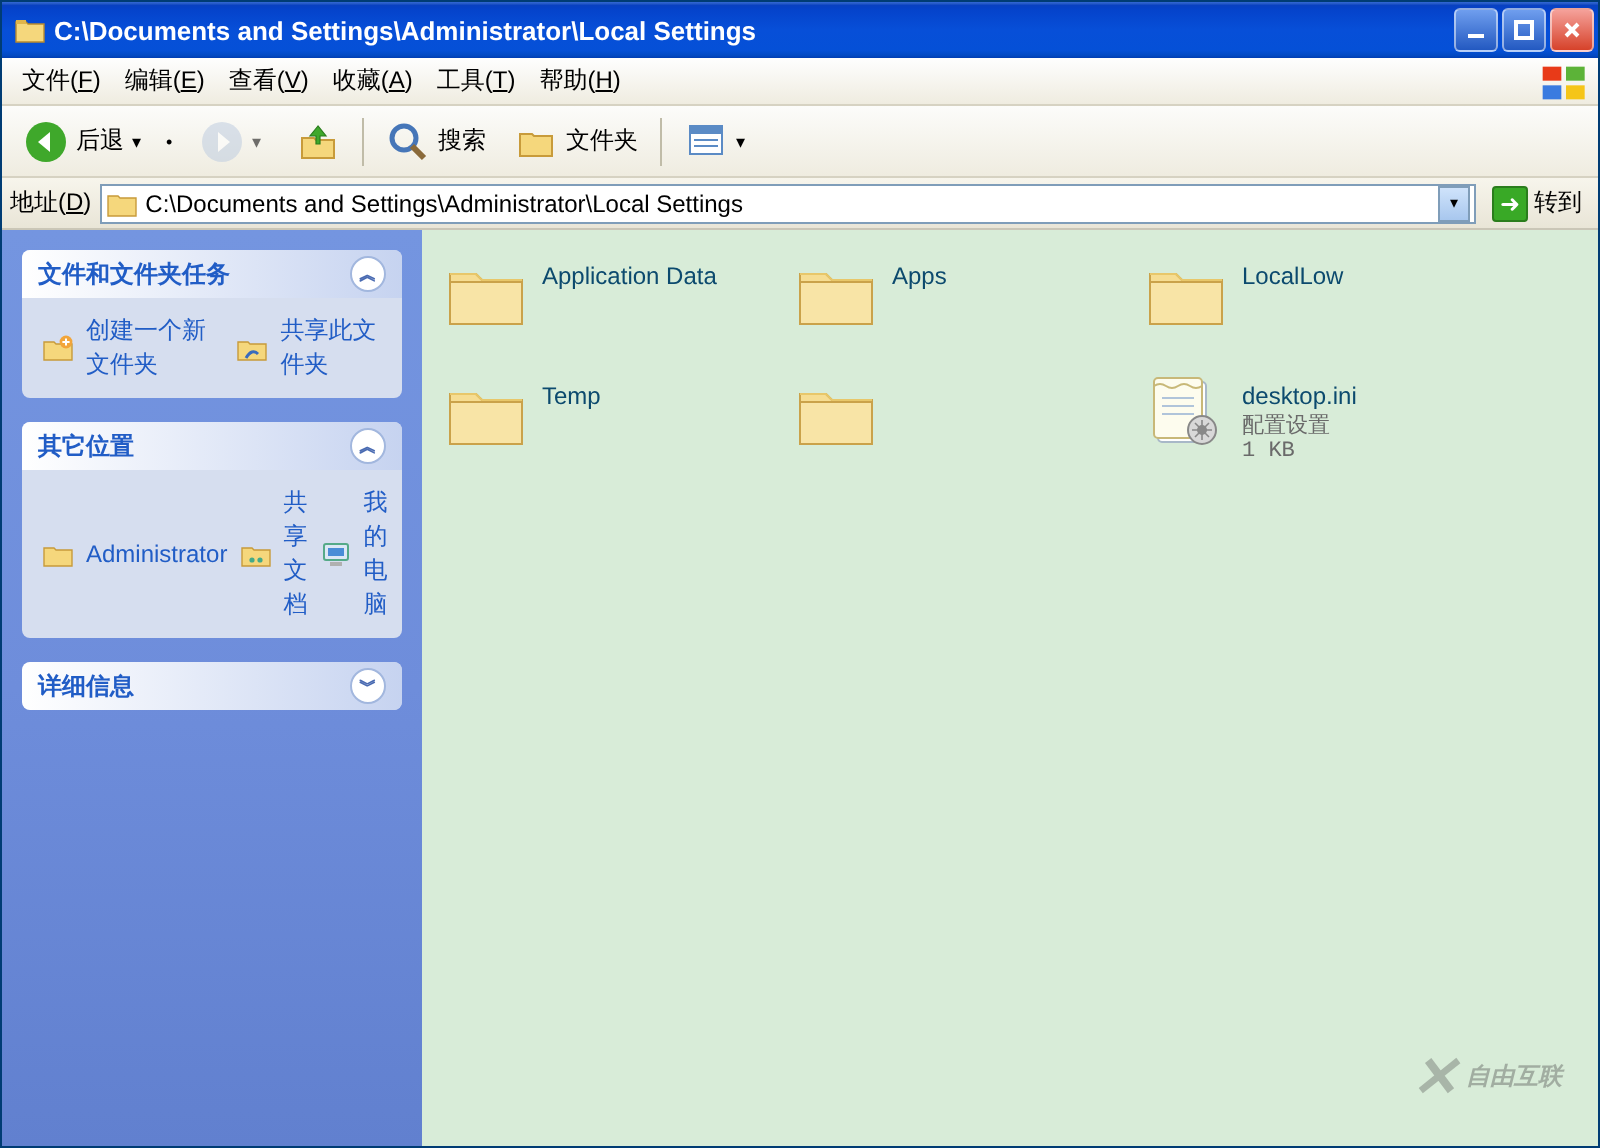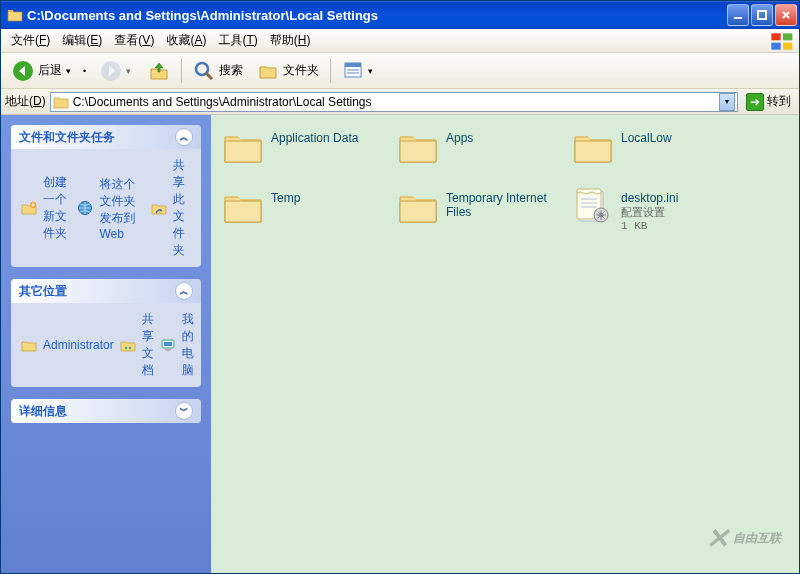--- a/index.html
+++ b/index.html
@@ -194,27 +194,20 @@
             <div class="task-link">
               <span class="icon16"><svg viewBox="0 0 16 16">
                   <path d="M1 5 h5 l1 1 h8 v8 h-14 z" fill="#f5d77c" stroke="#c89b3a" stroke-width="0.7"></path>
                   <circle cx="12" cy="5" r="3.2" fill="#f2a53a"></circle>
                   <path d="M12 3.2 v3.6 M10.2 5 h3.6" stroke="#fff" stroke-width="1"></path>
                 </svg></span>
               <span>创建一个新文件夹</span>
             </div>
             <div class="task-link">
               <span class="icon16"><svg viewBox="0 0 16 16">
-                  <circle cx="8" cy="8" r="6.5" fill="#4a9dd6" stroke="#2a6a9a"></circle>
-                  <path d="M2 8 h12 M8 2 v12 M3 4 q5 3 10 0 M3 12 q5 -3 10 0" stroke="#bfe4ff" stroke-width="0.8" fill="none"></path>
-                </svg></span>
-              <span>将这个文件夹发布到 Web</span>
-            </div>
-            <div class="task-link">
-              <span class="icon16"><svg viewBox="0 0 16 16">
                   <path d="M1 5 h5 l1 1 h8 v8 h-14 z" fill="#f5d77c" stroke="#c89b3a" stroke-width="0.7"></path>
                   <path d="M5 13 q3 -5 6 -2" stroke="#3a6bbd" stroke-width="1.5" fill="none"></path>
                 </svg></span>
               <span>共享此文件夹</span>
             </div>
           </div>
       </div>
 
       <div class="panel">
         <div class="panel-header">
@@ -304,23 +297,20 @@
             <span class="label-block">
               <span class="name">Temp</span>
             </span>
           </div>
           <div class="item">
             <span class="icon-lg"><svg viewBox="0 0 44 40">
                 <path d="M4 10 h13 l3 3 h20 v22 H4 z" fill="#f6dd92" stroke="#caa24a" stroke-width="1"></path>
                 <path d="M4 10 h13 l3 3 h20" fill="none" stroke="#e8c76a"></path>
                 <path d="M4 14 h36 v21 H4 z" fill="#f8e4a6" stroke="#caa24a" stroke-width="1"></path>
               </svg></span>
-            <span class="label-block">
-              <span class="name">Temporary Internet Files</span>
-            </span>
           </div>
           <div class="item">
             <span class="icon-lg"><svg viewBox="0 0 44 40">
                 <rect x="8" y="4" width="24" height="30" rx="2" fill="#fff" stroke="#a8b8c8"></rect>
                 <rect x="6" y="2" width="24" height="30" rx="2" fill="#fdfcee" stroke="#c8b878"></rect>
                 <path d="M6 6 q3 -2 6 0 t6 0 t6 0 t6 0" stroke="#c8b878" fill="none"></path>
                 <line x1="10" y1="12" x2="26" y2="12" stroke="#b0c4da"></line>
                 <line x1="10" y1="16" x2="26" y2="16" stroke="#b0c4da"></line>
                 <line x1="10" y1="20" x2="26" y2="20" stroke="#b0c4da"></line>
                 <circle cx="30" cy="28" r="7" fill="#d8d8d8" stroke="#888"></circle>

